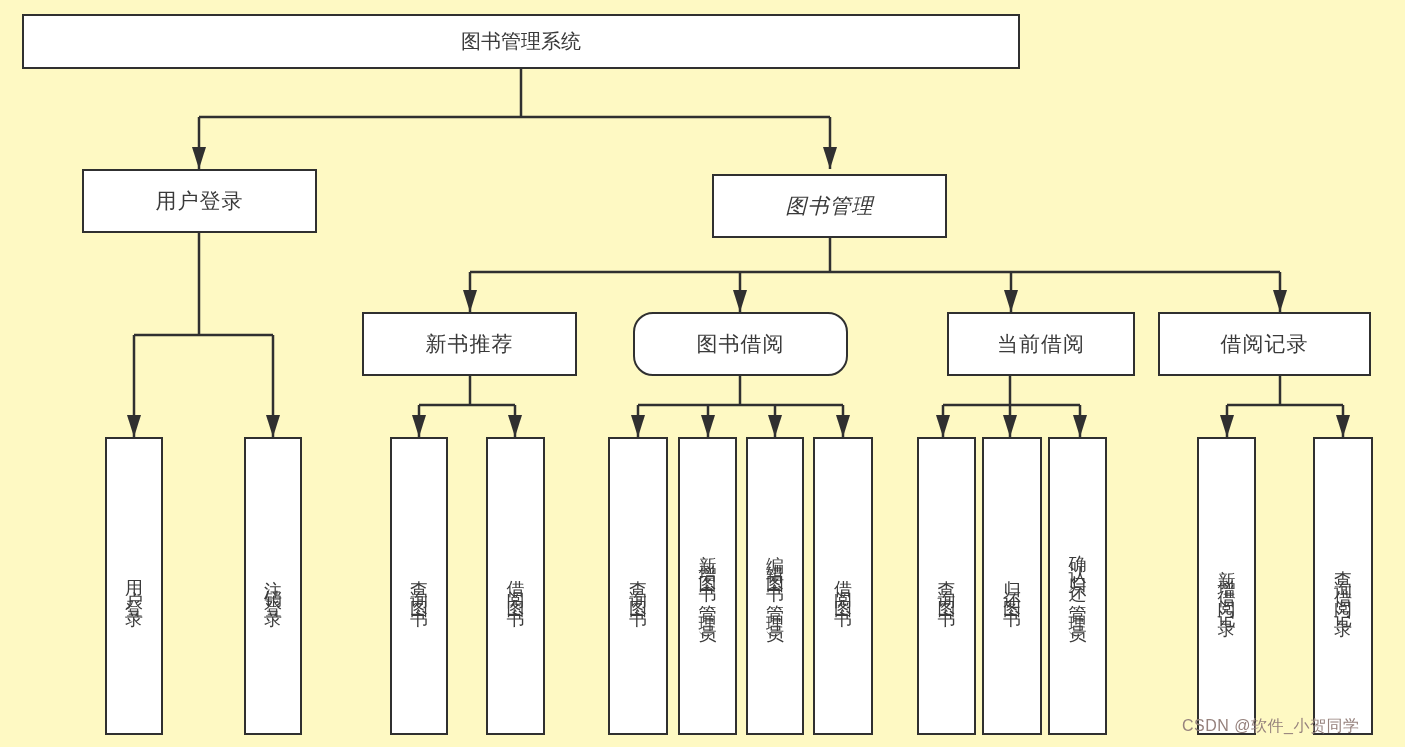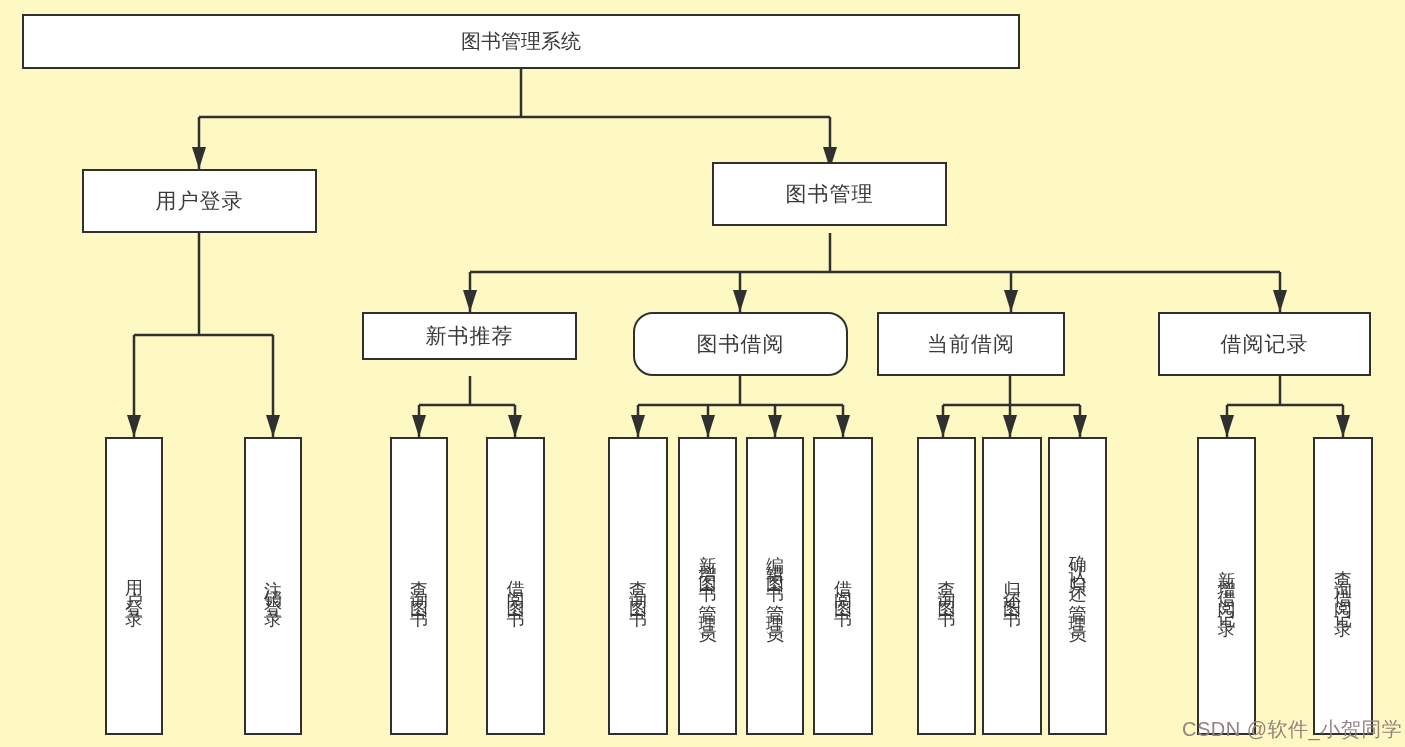--- a/index.html
+++ b/index.html
@@ -36,21 +36,21 @@
     text-orientation:mixed;
     font-size:18px;
     letter-spacing:0.55em;
     color:#3a3a3a;
     line-height:1;
     white-space:nowrap;
   }
   .watermark{
     position:absolute;
     left:1182px;top:716px;
-    font-size:20px;
+    font-size:16px;
     color:#96827d;
     z-index:3;
     white-space:nowrap;
     letter-spacing:0.5px;
   }
 </style>
 </head>
 <body>
 
 <div class="canvas">
@@ -101,25 +101,25 @@
       <path d="M1280,376 L1280,405"></path>
       <path d="M1227,405 L1343,405"></path>
       <path d="M1227,405 L1227,437" marker-end="url(#arrow)"></path>
       <path d="M1343,405 L1343,437" marker-end="url(#arrow)"></path>
     </g>
   </svg>
 
   <div class="node root" style="left:22px;top:14px;width:998px;height:55px;">图书管理系统</div>
 
   <div class="node h" style="left:82px;top:169px;width:235px;height:64px;">用户登录</div>
-  <div class="node h" style="left:712px;top:162px;width:235px;height:64px;">图书管理</div>
+  <div class="node h" style="left:712px;top:174px;width:235px;height:64px;font-style:italic;">图书管理</div>
 
-  <div class="node h" style="left:362px;top:312px;width:215px;height:48px;">新书推荐</div>
+  <div class="node h" style="left:362px;top:312px;width:215px;height:64px;">新书推荐</div>
   <div class="node h" style="left:633px;top:312px;width:215px;height:64px;border-radius:20px;">图书借阅</div>
-  <div class="node h" style="left:877px;top:312px;width:188px;height:64px;">当前借阅</div>
+  <div class="node h" style="left:947px;top:312px;width:188px;height:64px;">当前借阅</div>
   <div class="node h" style="left:1158px;top:312px;width:213px;height:64px;">借阅记录</div>
 
   <div class="leaf" style="left:105px;width:58px;">
     <span>用户登录</span>
   </div>
   <div class="leaf" style="left:244px;width:58px;">
     <span>注销登录</span>
   </div>
   <div class="leaf" style="left:390px;width:58px;">
     <span>查询图书</span>

